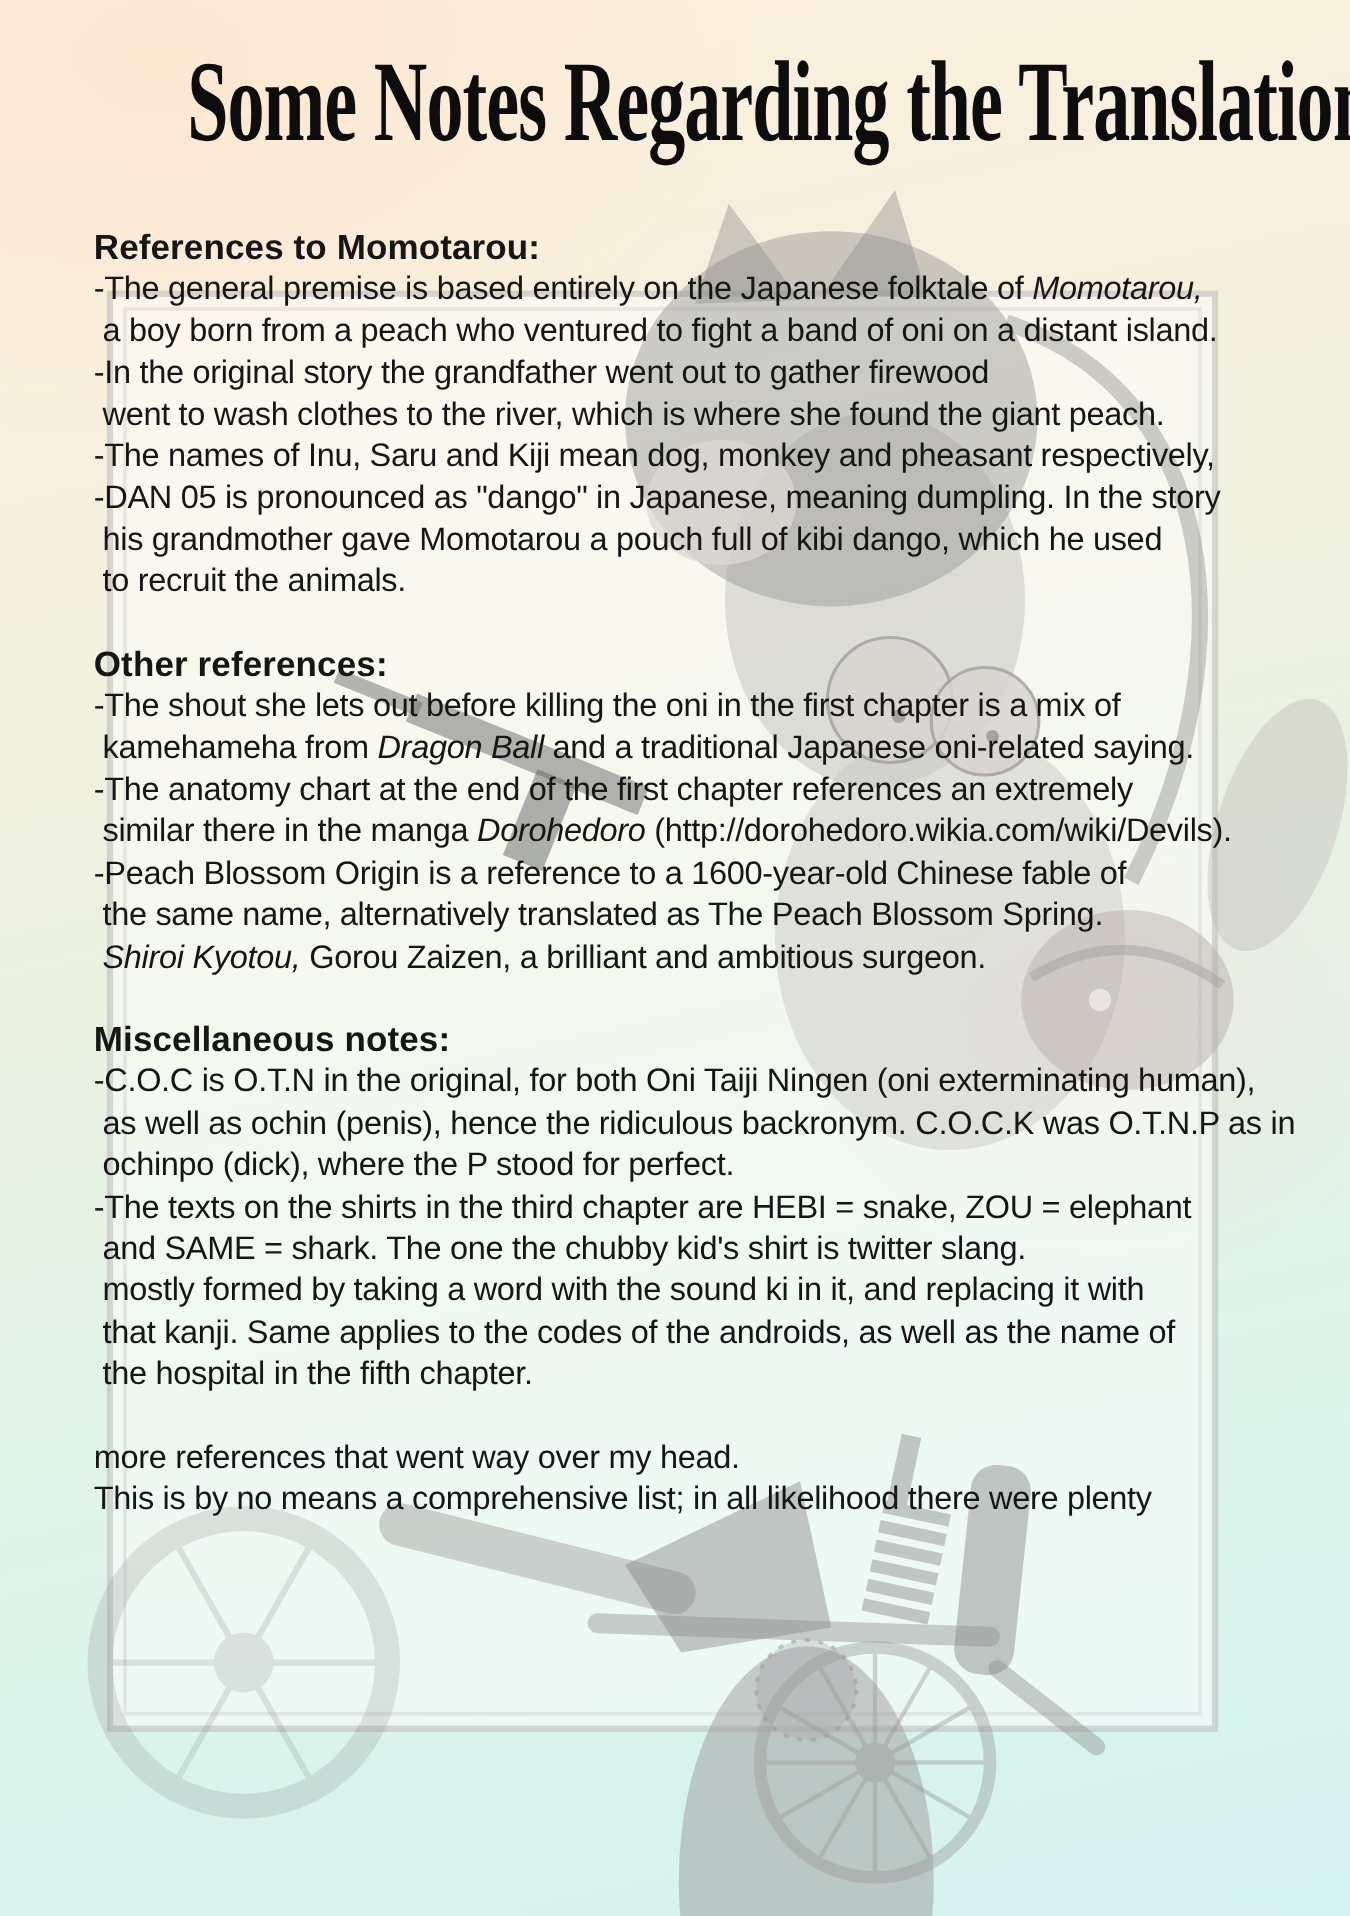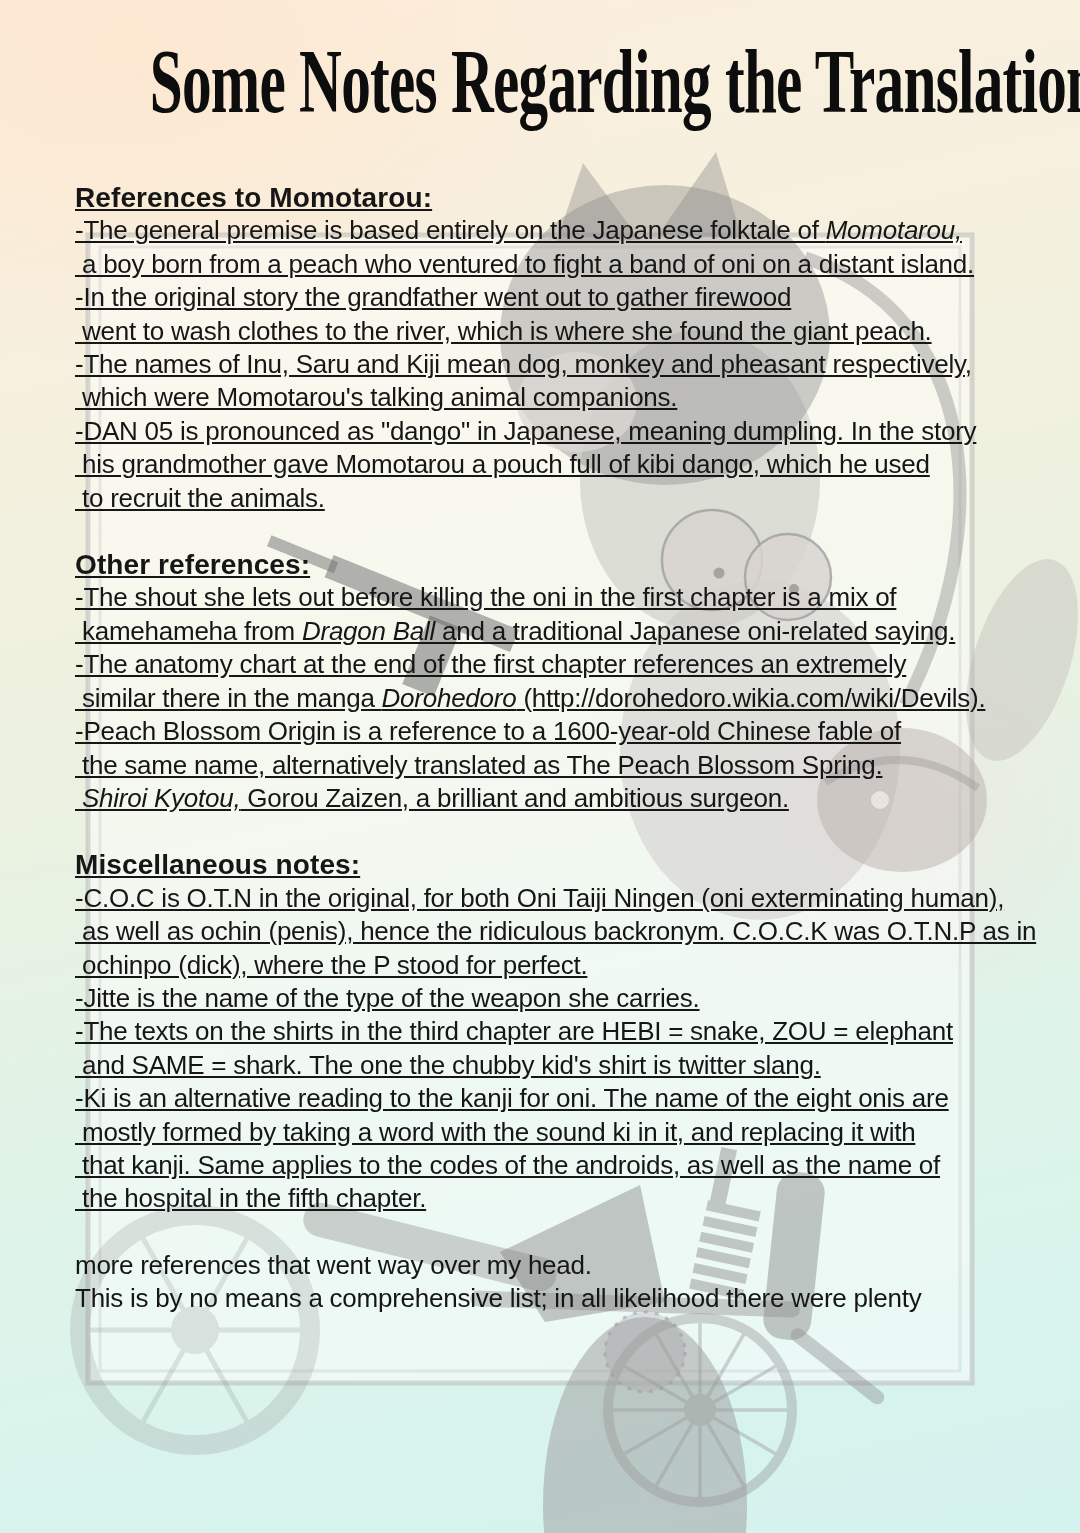--- a/index.html
+++ b/index.html
@@ -40,21 +40,21 @@
     letter-spacing:0.1px;
     white-space:pre;
   }
   .body-line {
     font-size:26px;
     line-height:33.4px;
     letter-spacing:-0.25px;
     white-space:pre;
   }
   .it { font-style:italic;text-align:right; }
-  .section { margin-bottom:33px;text-decoration:underline; }
+  .section { margin-bottom:33px; }
   .closing { margin-top:30px; }
 </style>
 </head>
 <body>
 
 <div class="page">
 
   <svg class="bg-art" viewBox="0 0 1080 1533" aria-hidden="true">
 
     <g>
@@ -140,44 +140,41 @@
 
   <div class="content">
     <div id="sections">
         <div class="section">
           <div class="sec-heading">References to Momotarou:</div>
           <div class="body-line"><span>-The general premise is based entirely on the Japanese folktale of </span><span class="it">Momotarou,</span></div>
           <div class="body-line"><span> a boy born from a peach who ventured to fight a band of oni on a distant island.</span></div>
           <div class="body-line"><span>-In the original story the grandfather went out to gather firewood</span></div>
           <div class="body-line"><span> went to wash clothes to the river, which is where she found the giant peach.</span></div>
           <div class="body-line"><span>-The names of Inu, Saru and Kiji mean dog, monkey and pheasant respectively,</span></div>
-          <div class="body-line"><span> which were Momotarou's talking animal companions.</span></div>
           <div class="body-line"><span>-DAN 05 is pronounced as "dango" in Japanese, meaning dumpling. In the story</span></div>
           <div class="body-line"><span> his grandmother gave Momotarou a pouch full of kibi dango, which he used</span></div>
           <div class="body-line"><span> to recruit the animals.</span></div>
         </div>
         <div class="section">
           <div class="sec-heading">Other references:</div>
           <div class="body-line"><span>-The shout she lets out before killing the oni in the first chapter is a mix of</span></div>
           <div class="body-line"><span> kamehameha from </span><span class="it">Dragon Ball</span><span> and a traditional Japanese oni-related saying.</span></div>
           <div class="body-line"><span>-The anatomy chart at the end of the first chapter references an extremely</span></div>
           <div class="body-line"><span> similar there in the manga </span><span class="it">Dorohedoro</span><span> (http://dorohedoro.wikia.com/wiki/Devils).</span></div>
           <div class="body-line"><span>-Peach Blossom Origin is a reference to a 1600-year-old Chinese fable of</span></div>
           <div class="body-line"><span> the same name, alternatively translated as The Peach Blossom Spring.</span></div>
           <div class="body-line"><span> </span><span class="it">Shiroi Kyotou,</span><span> Gorou Zaizen, a brilliant and ambitious surgeon.</span></div>
         </div>
         <div class="section">
           <div class="sec-heading">Miscellaneous notes:</div>
           <div class="body-line"><span>-C.O.C is O.T.N in the original, for both Oni Taiji Ningen (oni exterminating human),</span></div>
           <div class="body-line"><span> as well as ochin (penis), hence the ridiculous backronym. C.O.C.K was O.T.N.P as in</span></div>
           <div class="body-line"><span> ochinpo (dick), where the P stood for perfect.</span></div>
-          <div class="body-line"><span>-Jitte is the name of the type of the weapon she carries.</span></div>
           <div class="body-line"><span>-The texts on the shirts in the third chapter are HEBI = snake, ZOU = elephant</span></div>
           <div class="body-line"><span> and SAME = shark. The one the chubby kid's shirt is twitter slang.</span></div>
-          <div class="body-line"><span>-Ki is an alternative reading to the kanji for oni. The name of the eight onis are</span></div>
           <div class="body-line"><span> mostly formed by taking a word with the sound ki in it, and replacing it with</span></div>
           <div class="body-line"><span> that kanji. Same applies to the codes of the androids, as well as the name of</span></div>
           <div class="body-line"><span> the hospital in the fifth chapter.</span></div>
         </div>
       </div>
     <div id="closing" class="closing">
         <div class="body-line">more references that went way over my head.</div>
         <div class="body-line">This is by no means a comprehensive list; in all likelihood there were plenty</div>
       </div>
   </div>

